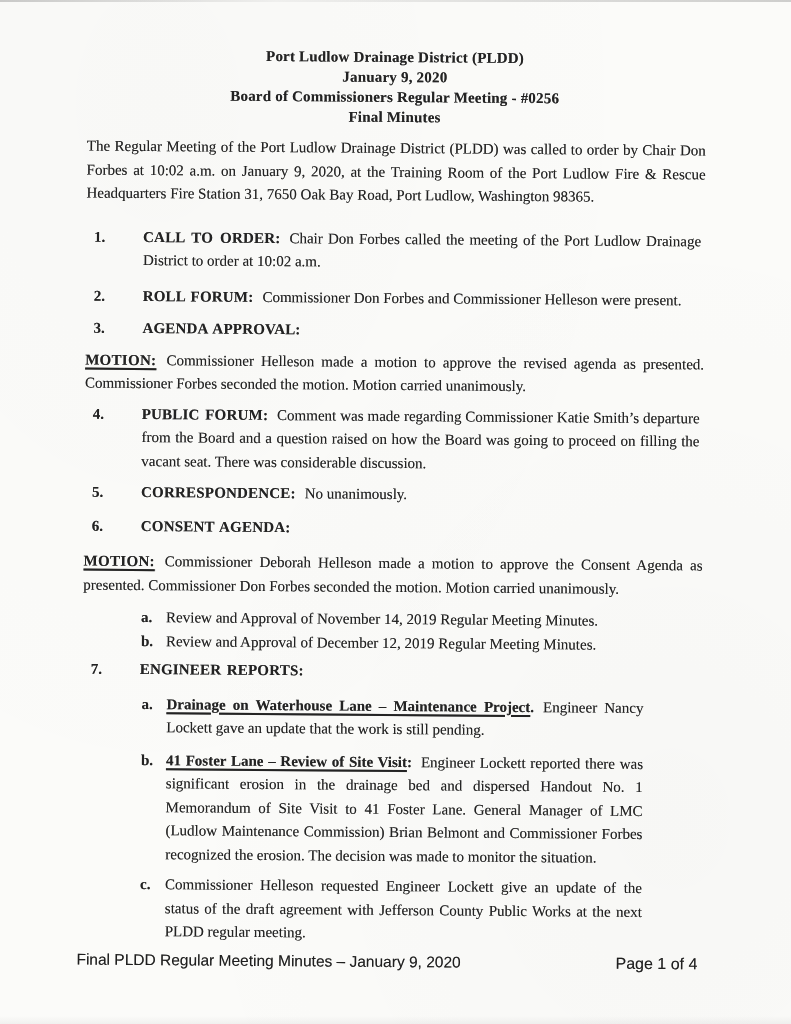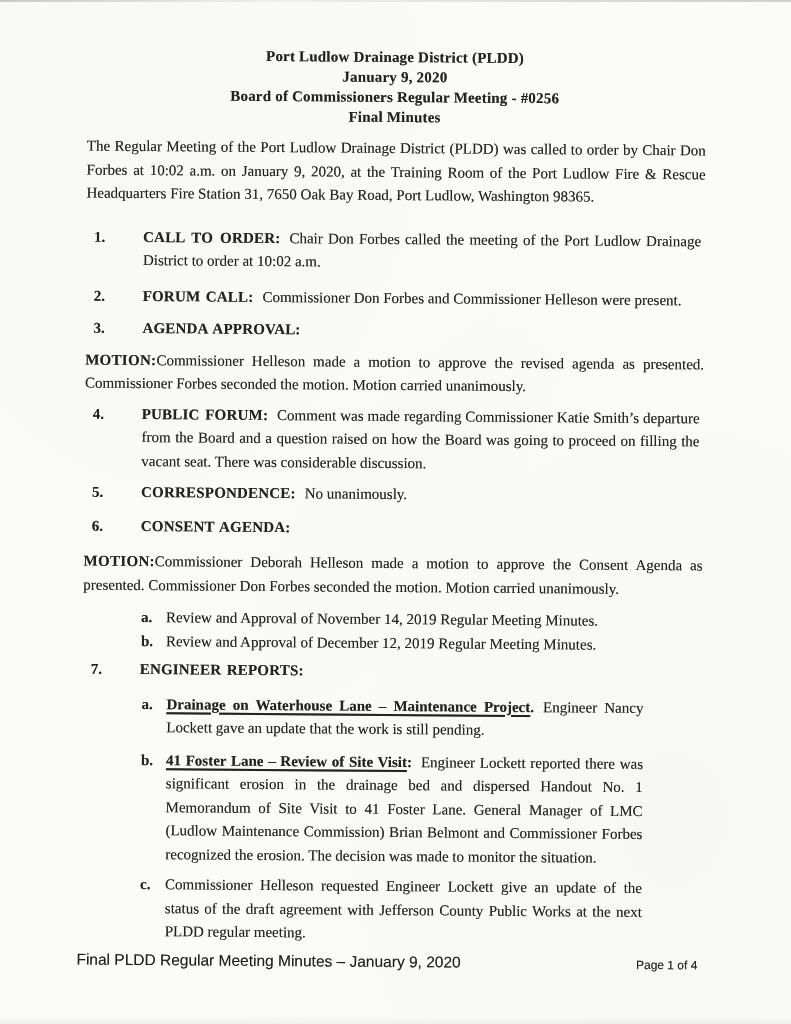--- a/index.html
+++ b/index.html
@@ -39,23 +39,24 @@
   .title-block { text-align: center; font-weight: bold; line-height: 20px; margin-bottom: 10px; letter-spacing: 0.2px; }
   .title-block div { margin: 0; }
   
   .para {
     margin: 0 84px 18px 88px;
     text-align: justify;
   }
   .motion { margin-bottom: 7px; }
   .motion-label {
     font-weight: bold;
+    text-decoration: underline;
     text-decoration-thickness: 1.5px;
     text-underline-offset: 2.5px;
-    margin-right: 0;
+    margin-right: 10px;
     letter-spacing: 0.3px;
   }
   
   .item {
     position: relative;
     padding-left: 145px;
     padding-right: 88px;
     text-align: justify;
   }
   .item .num {
@@ -97,21 +98,21 @@
   
   .footer {
     display: flex;
     justify-content: space-between;
     align-items: baseline;
     margin: 2px 86px 0 84px;
     font-family: "Liberation Sans", "DejaVu Sans", sans-serif;
     font-size: 15.5px;
     color: #1f1f1f;
   }
-  .footer .page-num { font-size: 12px; }
+  .footer .page-num { font-size: 16px; }
 </style>
 </head>
 <body>
 
 <div class="sheet">
   <div class="scan-edge-top"></div>
 
   <div class="content">
 
     <div class="title-block">
@@ -123,21 +124,21 @@
 
     <p class="para mb-20">The Regular Meeting of the Port Ludlow Drainage District (PLDD) was called to order by Chair Don Forbes at 10:02 a.m. on January 9, 2020, at the Training Room of the Port Ludlow Fire &amp; Rescue Headquarters Fire Station 31, 7650 Oak Bay Road, Port Ludlow, Washington 98365.</p>
 
     <div class="item mb-12">
       <span class="num">1.</span>
       <span class="heading">CALL TO ORDER:</span><span>Chair Don Forbes called the meeting of the Port Ludlow Drainage District to order at 10:02 a.m.</span>
     </div>
 
     <div class="item mb-9">
       <span class="num">2.</span>
-      <span class="heading">FORUM CALL:</span><span>Commissioner Don Forbes and Commissioner Helleson were present.</span>
+      <span class="heading">ROLL FORUM:</span><span>Commissioner Don Forbes and Commissioner Helleson were present.</span>
     </div>
 
     <div class="item mb-8">
       <span class="num">3.</span>
       <span class="heading">AGENDA APPROVAL:</span><span></span>
     </div>
 
     <p class="para motion">
       <span class="motion-label">MOTION:</span><span>Commissioner Helleson made a motion to approve the revised agenda as presented. Commissioner Forbes seconded the motion. Motion carried unanimously.</span>
     </p>

